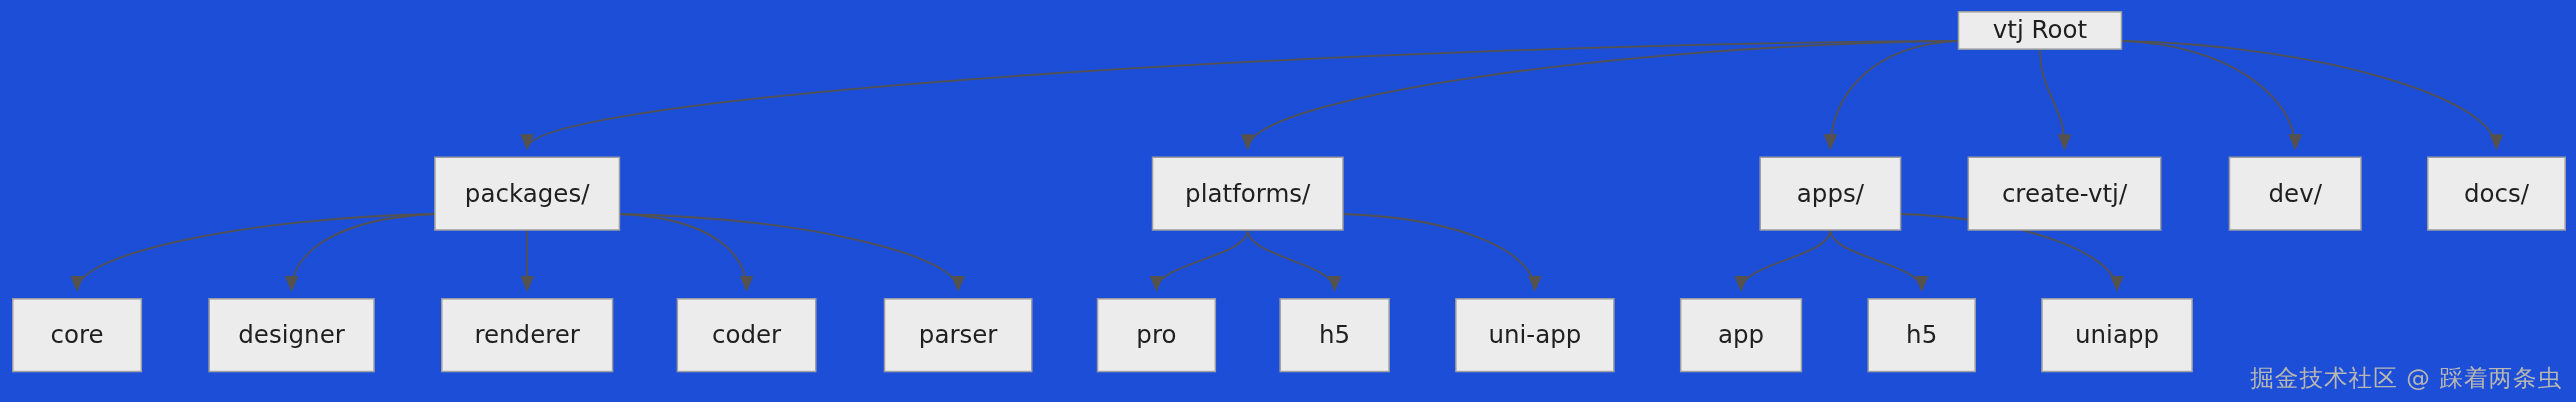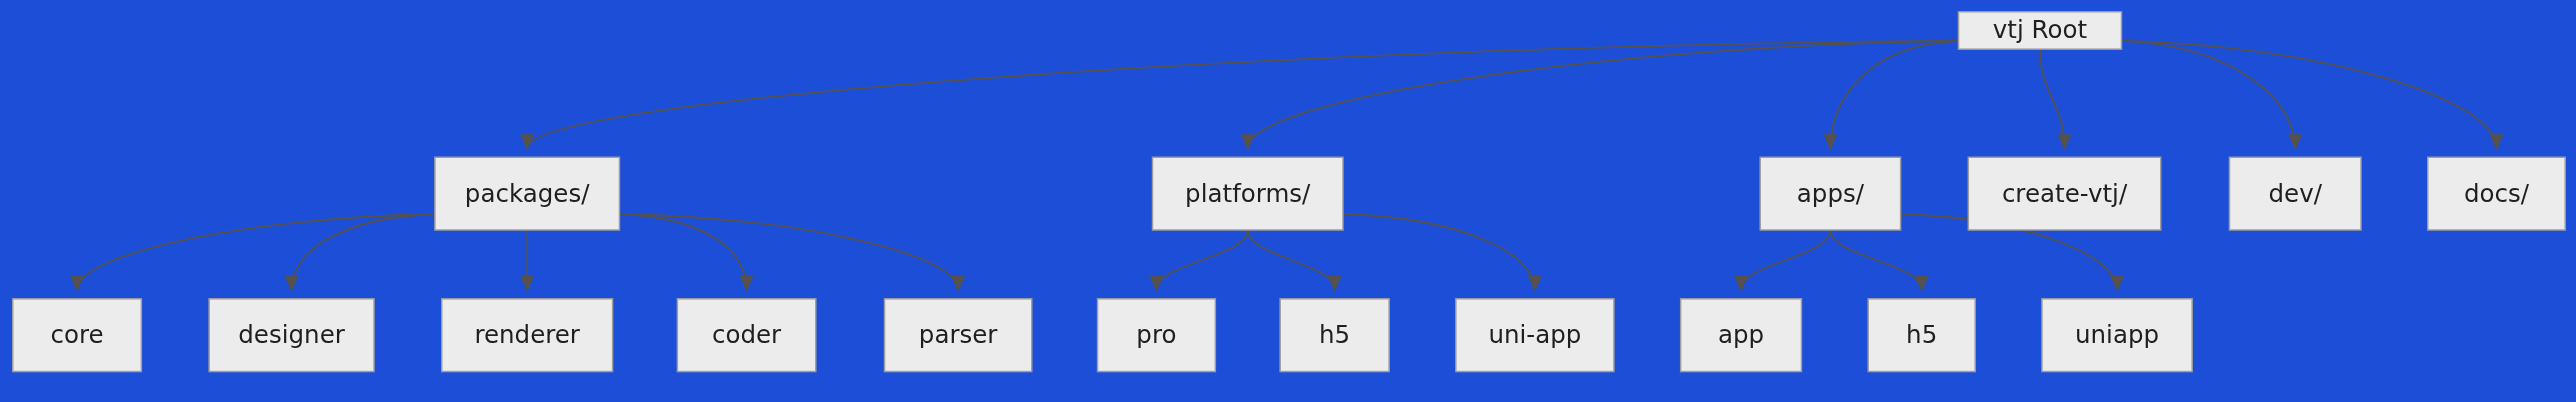--- a/index.html
+++ b/index.html
@@ -153,15 +153,16 @@
           <rect class="node-box" x="1903" y="304" width="109" height="74"></rect>
           <text class="node-label" x="1957.5" y="342">h5</text>
         </g>
         <g>
           <rect class="node-box" x="2080" y="304" width="153" height="74"></rect>
           <text class="node-label" x="2156.5" y="342">uniapp</text>
         </g>
       </g>
   </svg>
 
+  <div class="watermark">掘金技术社区 @ 踩着两条虫</div>
 
 </div>
 
 
 </body></html>

